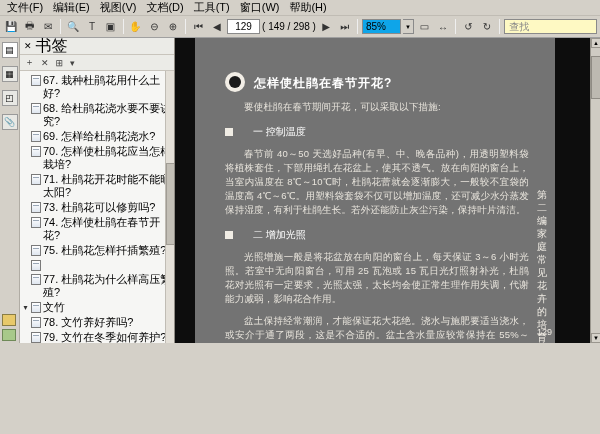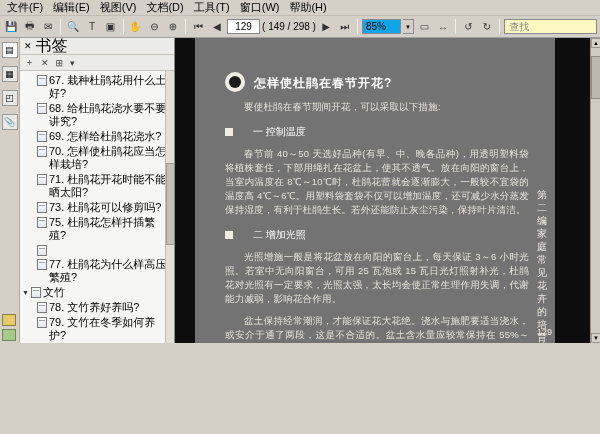--- a/index.html
+++ b/index.html
@@ -89,21 +89,21 @@
     width: 10px; height: 11px; flex: 0 0 10px; margin-top: 1px; margin-right: 2px;
     border: 1px solid #7a7a7a; background: linear-gradient(#fff,#dfe6ef); position: relative;
   }
   .bmrow .bmicon:after {
     content: ""; position: absolute; left: 1px; right: 1px; top: 2px; height: 1px; background: #9aa7b6;
   }
   .bmrow .bmtext {
     font-size: 11px; line-height: 13px; color: #000; flex: 1 1 auto;
     word-break: break-all;
   }
-  .indent1 { padding-left: 6px; }
+  .indent1 { padding-left: 0; }
 
   .bmscroll {
     position: absolute; right: 0; top: 0; bottom: 0; width: 9px; background: #e4e0d8;
     border-left: 1px solid #c0bcb4;
   }
   .bmthumb { position: absolute; left: 0; width: 9px; top: 34%; height: 30%; background: #c3bfb6; border: 1px solid #a09c94; }
 
   
   .docarea { flex: 1 1 auto; background: #0d0d0d; position: relative; overflow: hidden; min-width: 0; }
   .page {
@@ -264,20 +264,25 @@
           <span class="bmtext">71. 杜鹃花开花时能不能晒太阳?</span>
         </div>
         <div class="bmrow indent1">
           <span class="exp"></span>
           <span class="bmicon"></span>
           <span class="bmtext">73. 杜鹃花可以修剪吗?</span>
         </div>
         <div class="bmrow indent1">
           <span class="exp"></span>
           <span class="bmicon"></span>
+          <span class="bmtext">74. 怎样使杜鹃在春节开花?</span>
+        </div>
+        <div class="bmrow indent1">
+          <span class="exp"></span>
+          <span class="bmicon"></span>
           <span class="bmtext">75. 杜鹃花怎样扦插繁殖?</span>
         </div>
         <div class="bmrow indent1">
           <span class="exp"></span>
           <span class="bmicon"></span>
         </div>
         <div class="bmrow indent1">
           <span class="exp"></span>
           <span class="bmicon"></span>
           <span class="bmtext">77. 杜鹃花为什么样高压繁殖?</span>

